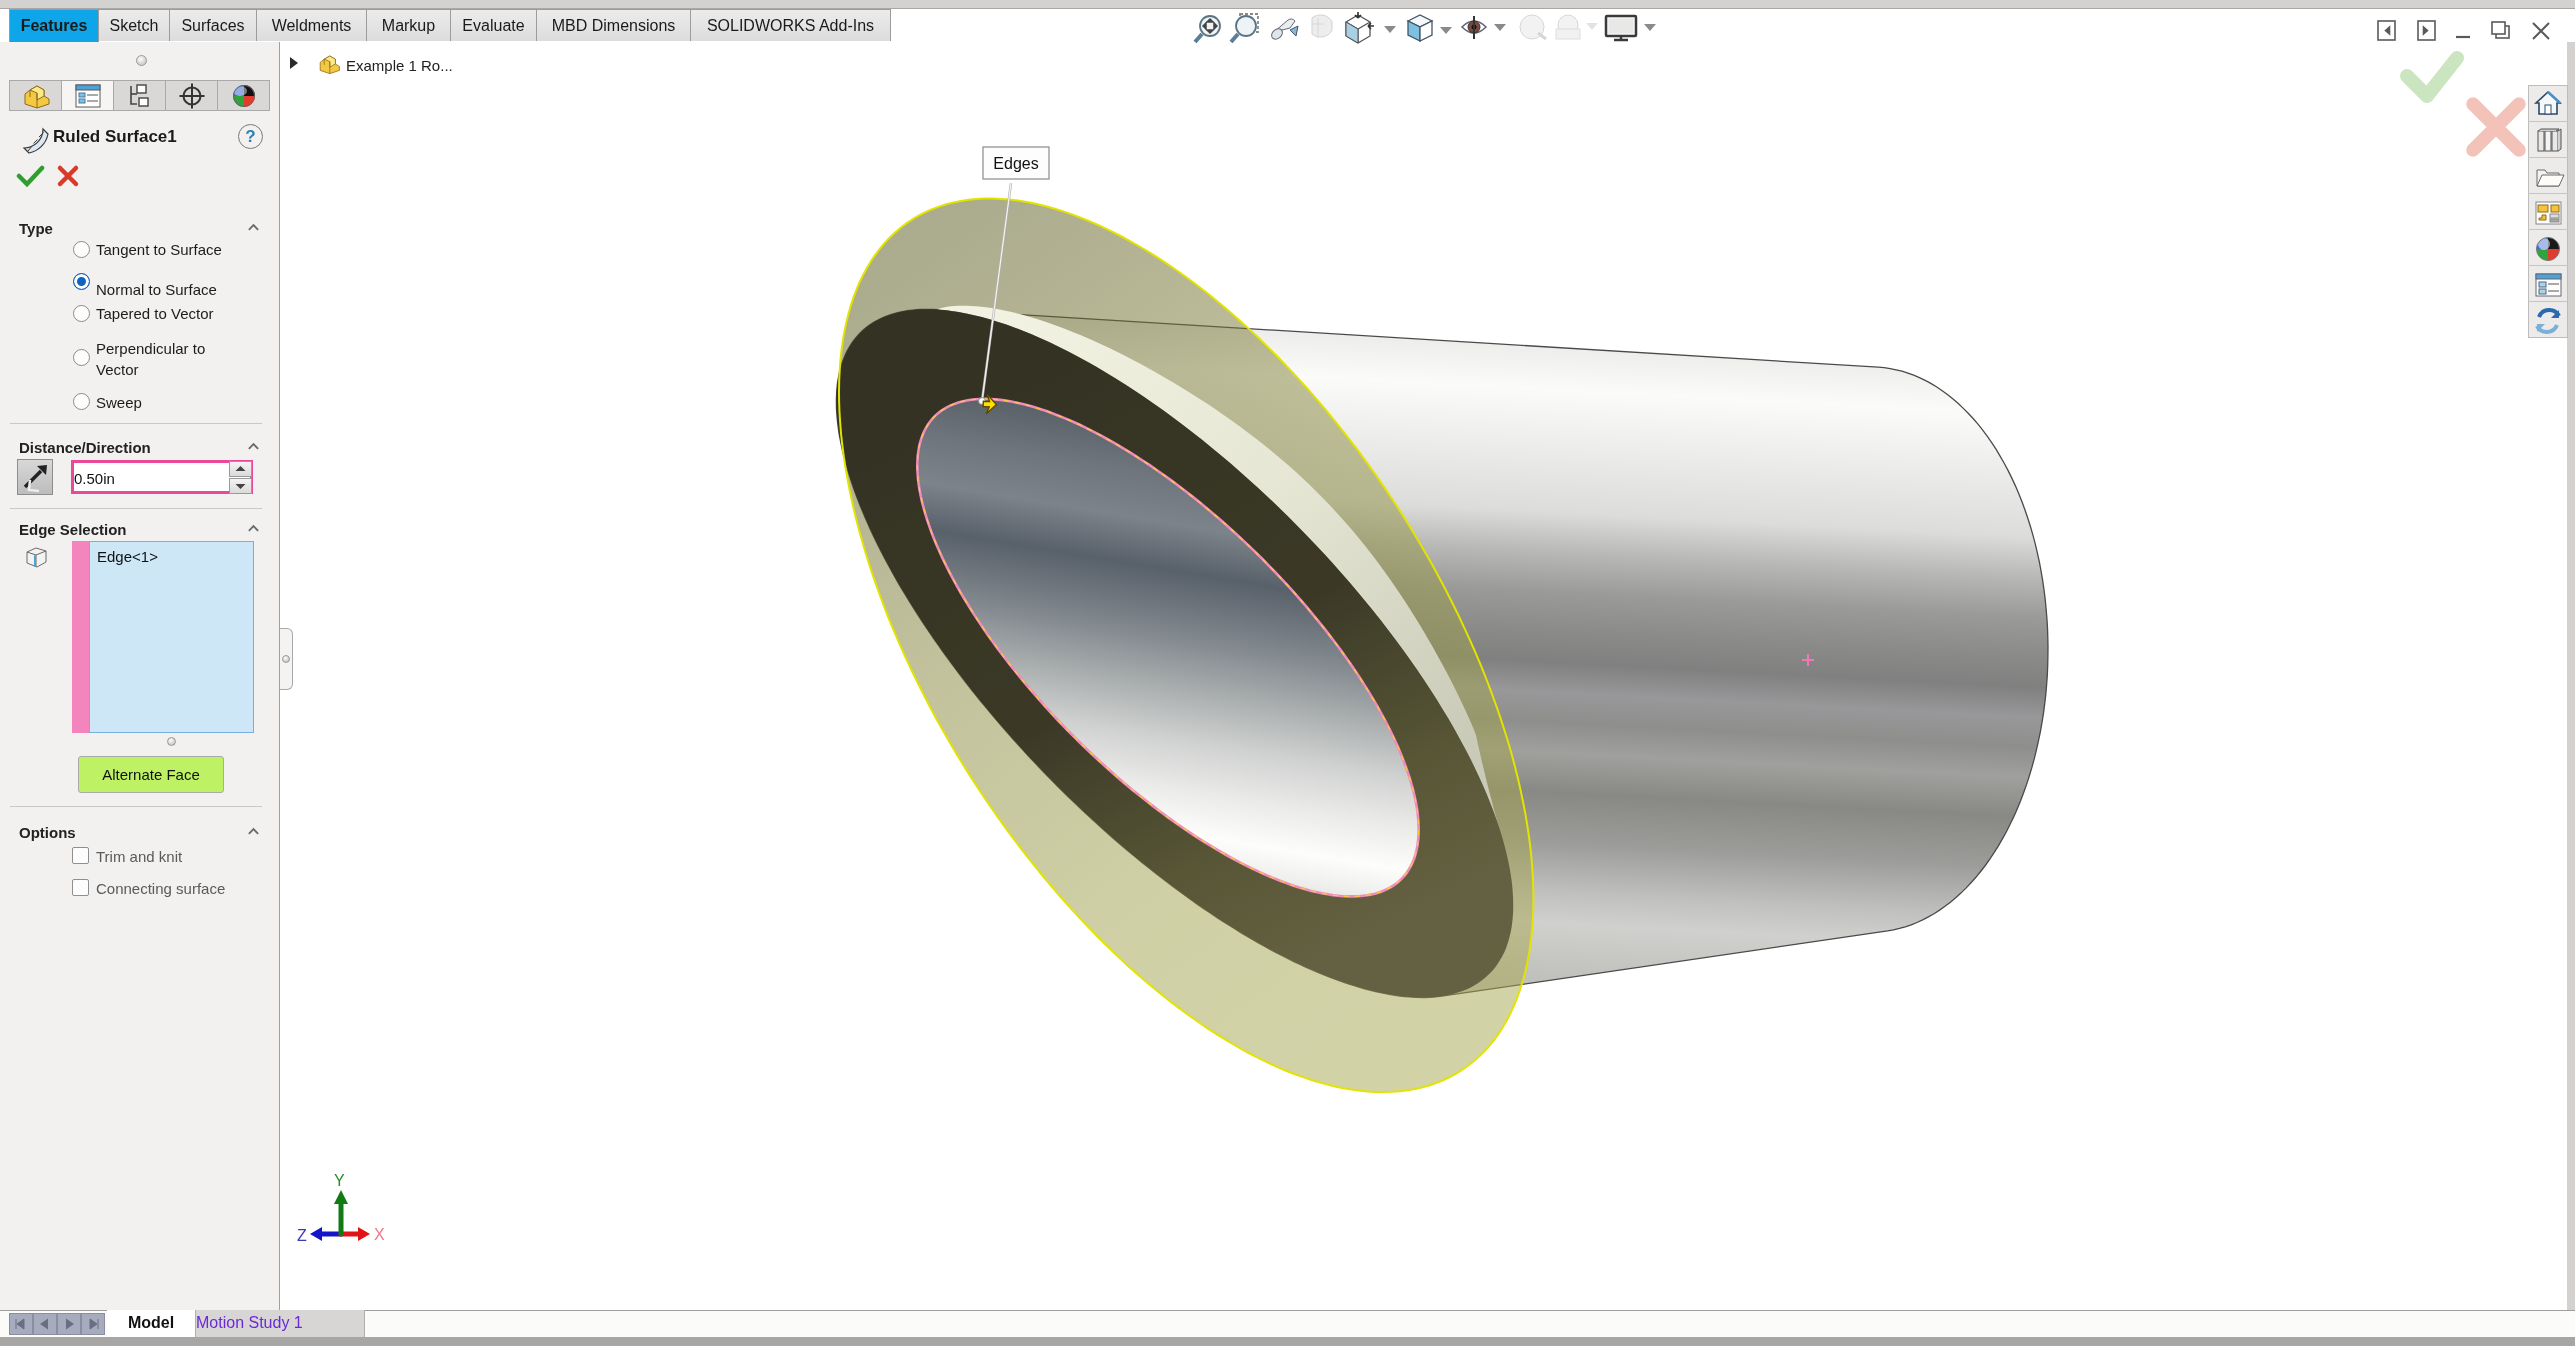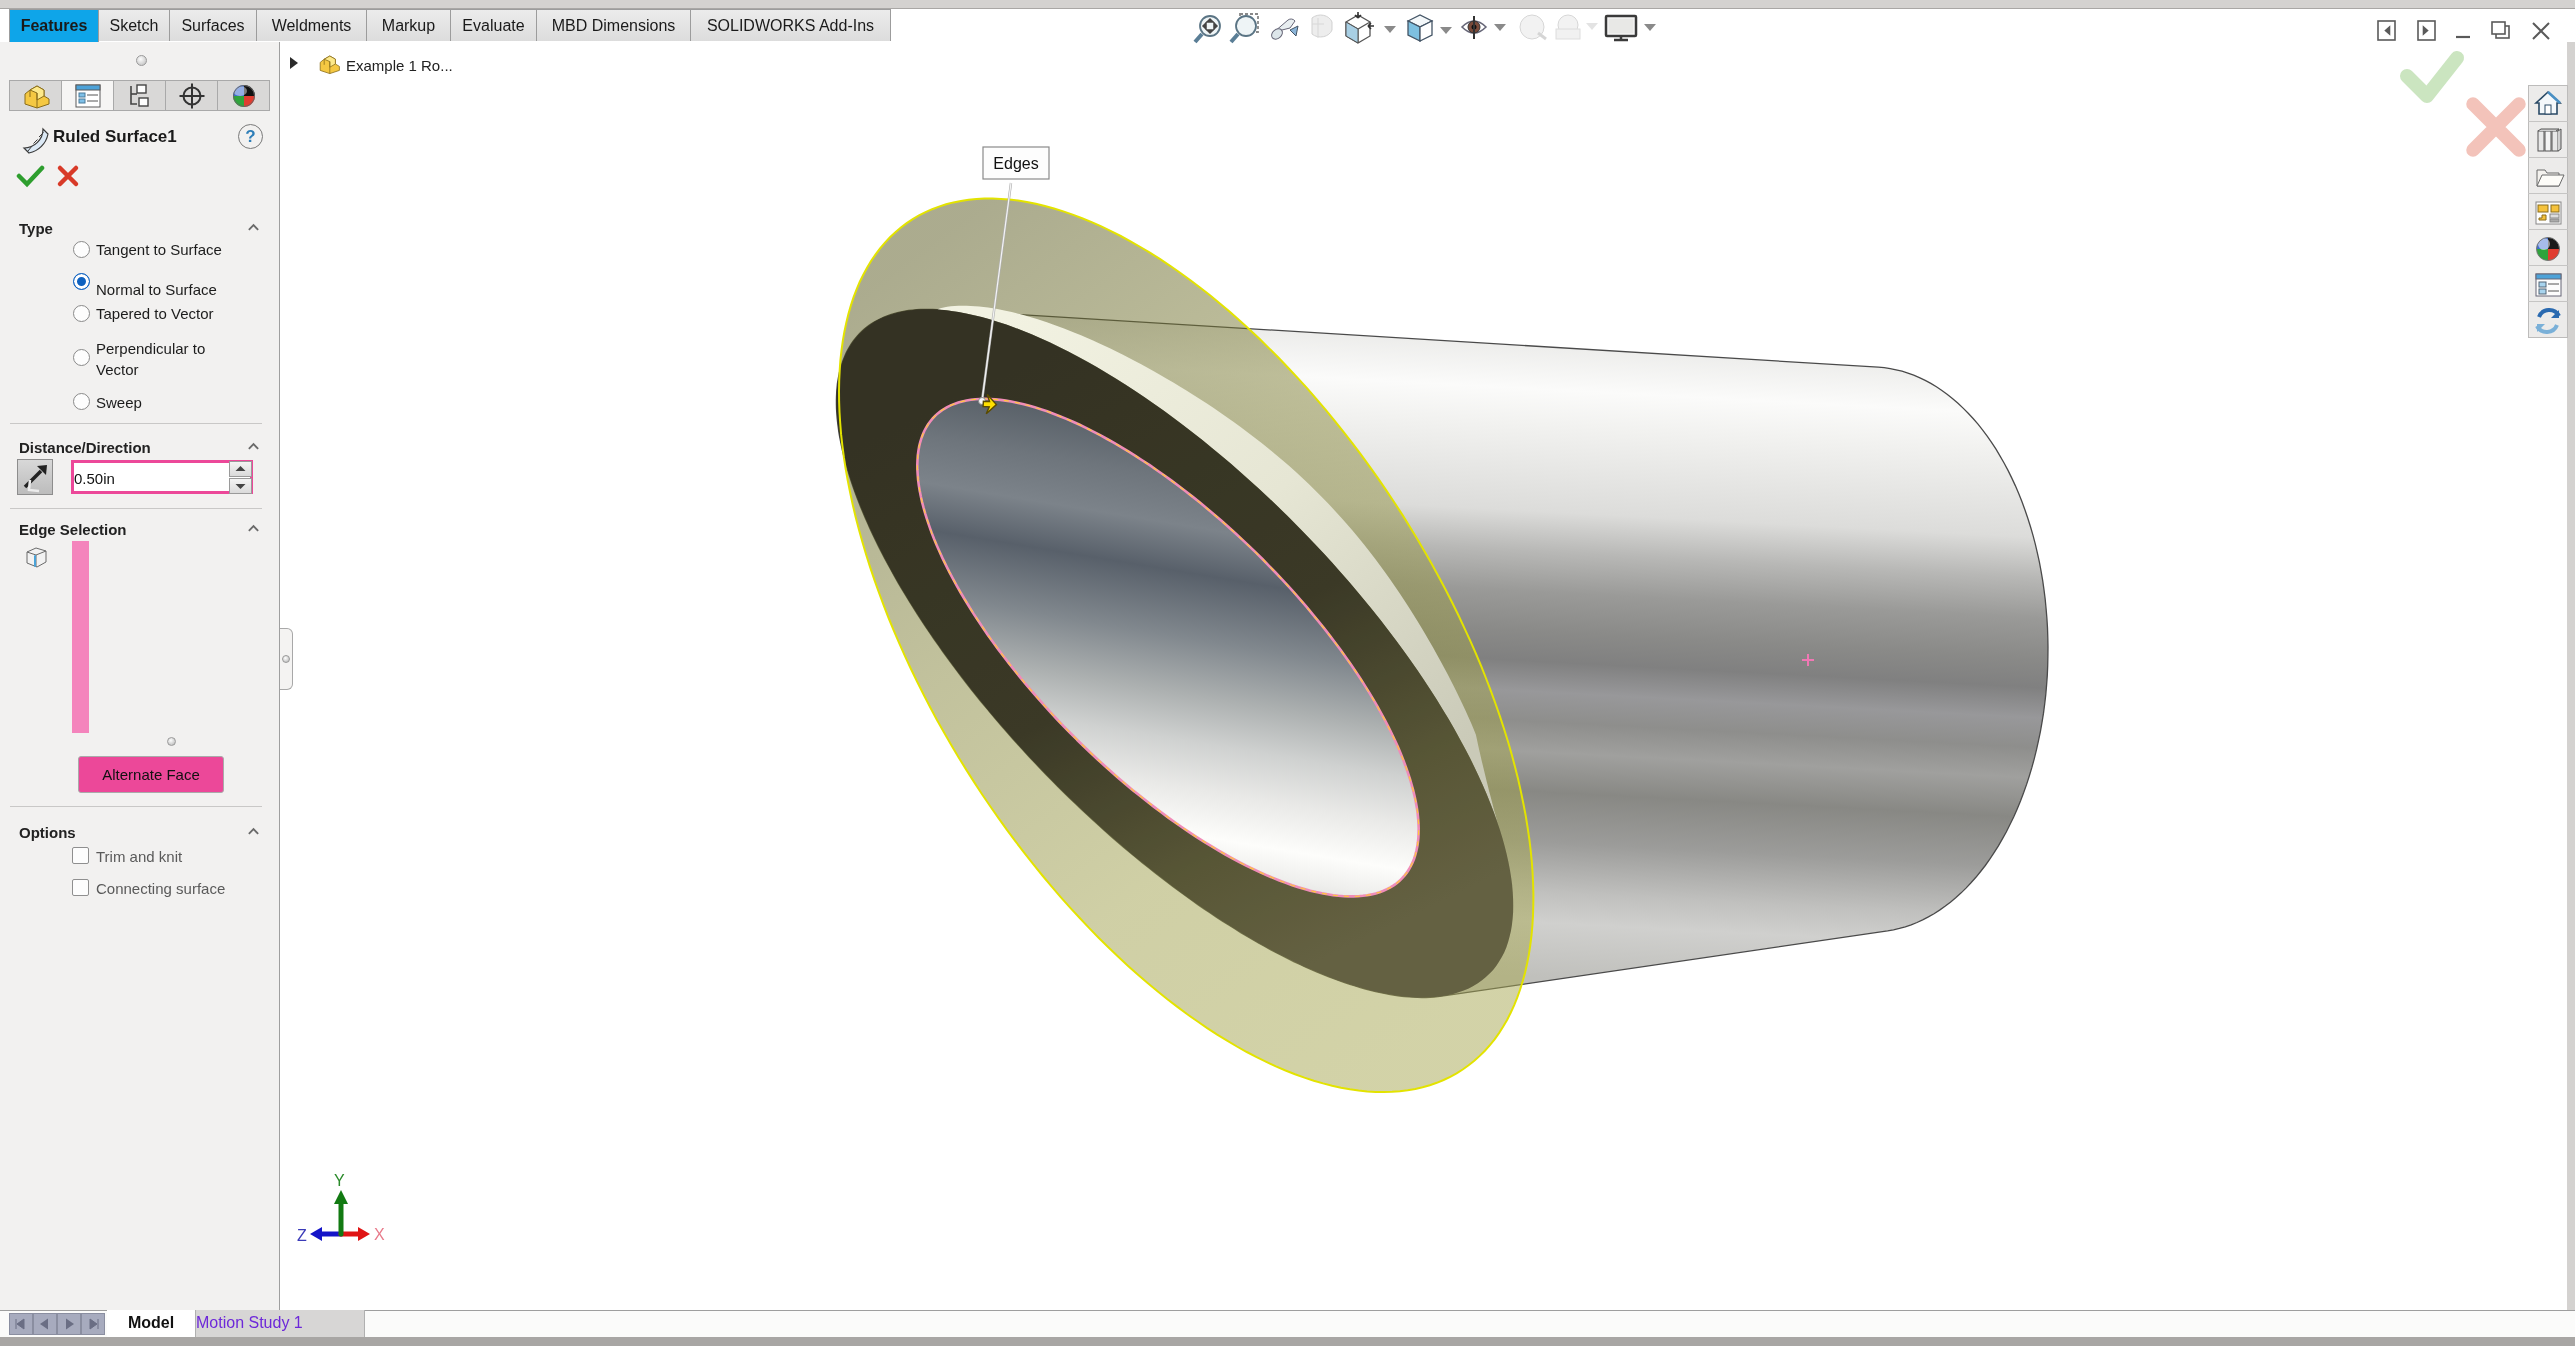--- a/index.html
+++ b/index.html
@@ -146,22 +146,25 @@
     </svg>
 <div class="abs" style="left:21px; top:502px; width:30px; height:30px;">
 <svg width="30" height="30" viewBox="0 0 30 30">
         <g transform="translate(1,2)">
           <path d="M5 6 L14 2 L24 5 L24 16 L15 21 L5 17 Z" fill="#f2f2f2" stroke="#6a6a6a"></path>
           <path d="M5 6 L14 9 L14 21 M14 9 L24 5" fill="none" stroke="#6a6a6a"></path>
           <path d="M12 9.5 L14 9 L14 21 L12 20.5 Z" fill="#4aa3d8"></path>
         </g>
       </svg></div>
 <div class="abs" style="left:72px; top:499px; width:17px; height:192px; background:#f484bc;"></div>
+<div class="abs" style="left:89px; top:499px; width:165px; height:192px; background:#cde7f6; border:1px solid #74b2dc;">
+<div style="font-size:15px; color:#111; padding:6px 0 0 7px;">Edge&lt;1&gt;</div>
+    </div>
 <div class="abs" style="left:167px; top:695px; width:9px; height:9px; border-radius:50%; background:radial-gradient(circle at 40% 35%, #fdfdfd, #b2b2b2); border:1px solid #9a9a9a;"></div>
-<div class="abs" style="left:78px; top:714px; width:146px; height:37px; background:#ec4899; border:1px solid #aaa; border-radius:3px; font-size:15px; color:#111; text-align:center; line-height:35px;">Alternate Face</div>
+<div class="abs" style="left:78px; top:714px; width:146px; height:37px; background:#bef264; border:1px solid #aaa; border-radius:3px; font-size:15px; color:#111; text-align:center; line-height:35px;">Alternate Face</div>
 <div class="sep" style="top:764px;"></div>
 <div class="sechdr" style="top:782px;">Options</div>
     <svg class="chev abs" style="left:247px; top:783px;" viewBox="0 0 14 14">
       <path d="M2 9.5 L7 4.5 L12 9.5" fill="none" stroke="#6a6a6a" stroke-width="2"></path>
     </svg>
 <div class="cbox" style="left:72px; top:805px;"></div>
     <div class="rlabel glabel" style="left:96px; top:806px;">Trim and knit</div>
 <div class="cbox" style="left:72px; top:837px;"></div>
     <div class="rlabel glabel" style="left:96px; top:838px;">Connecting surface</div>
 </div>

